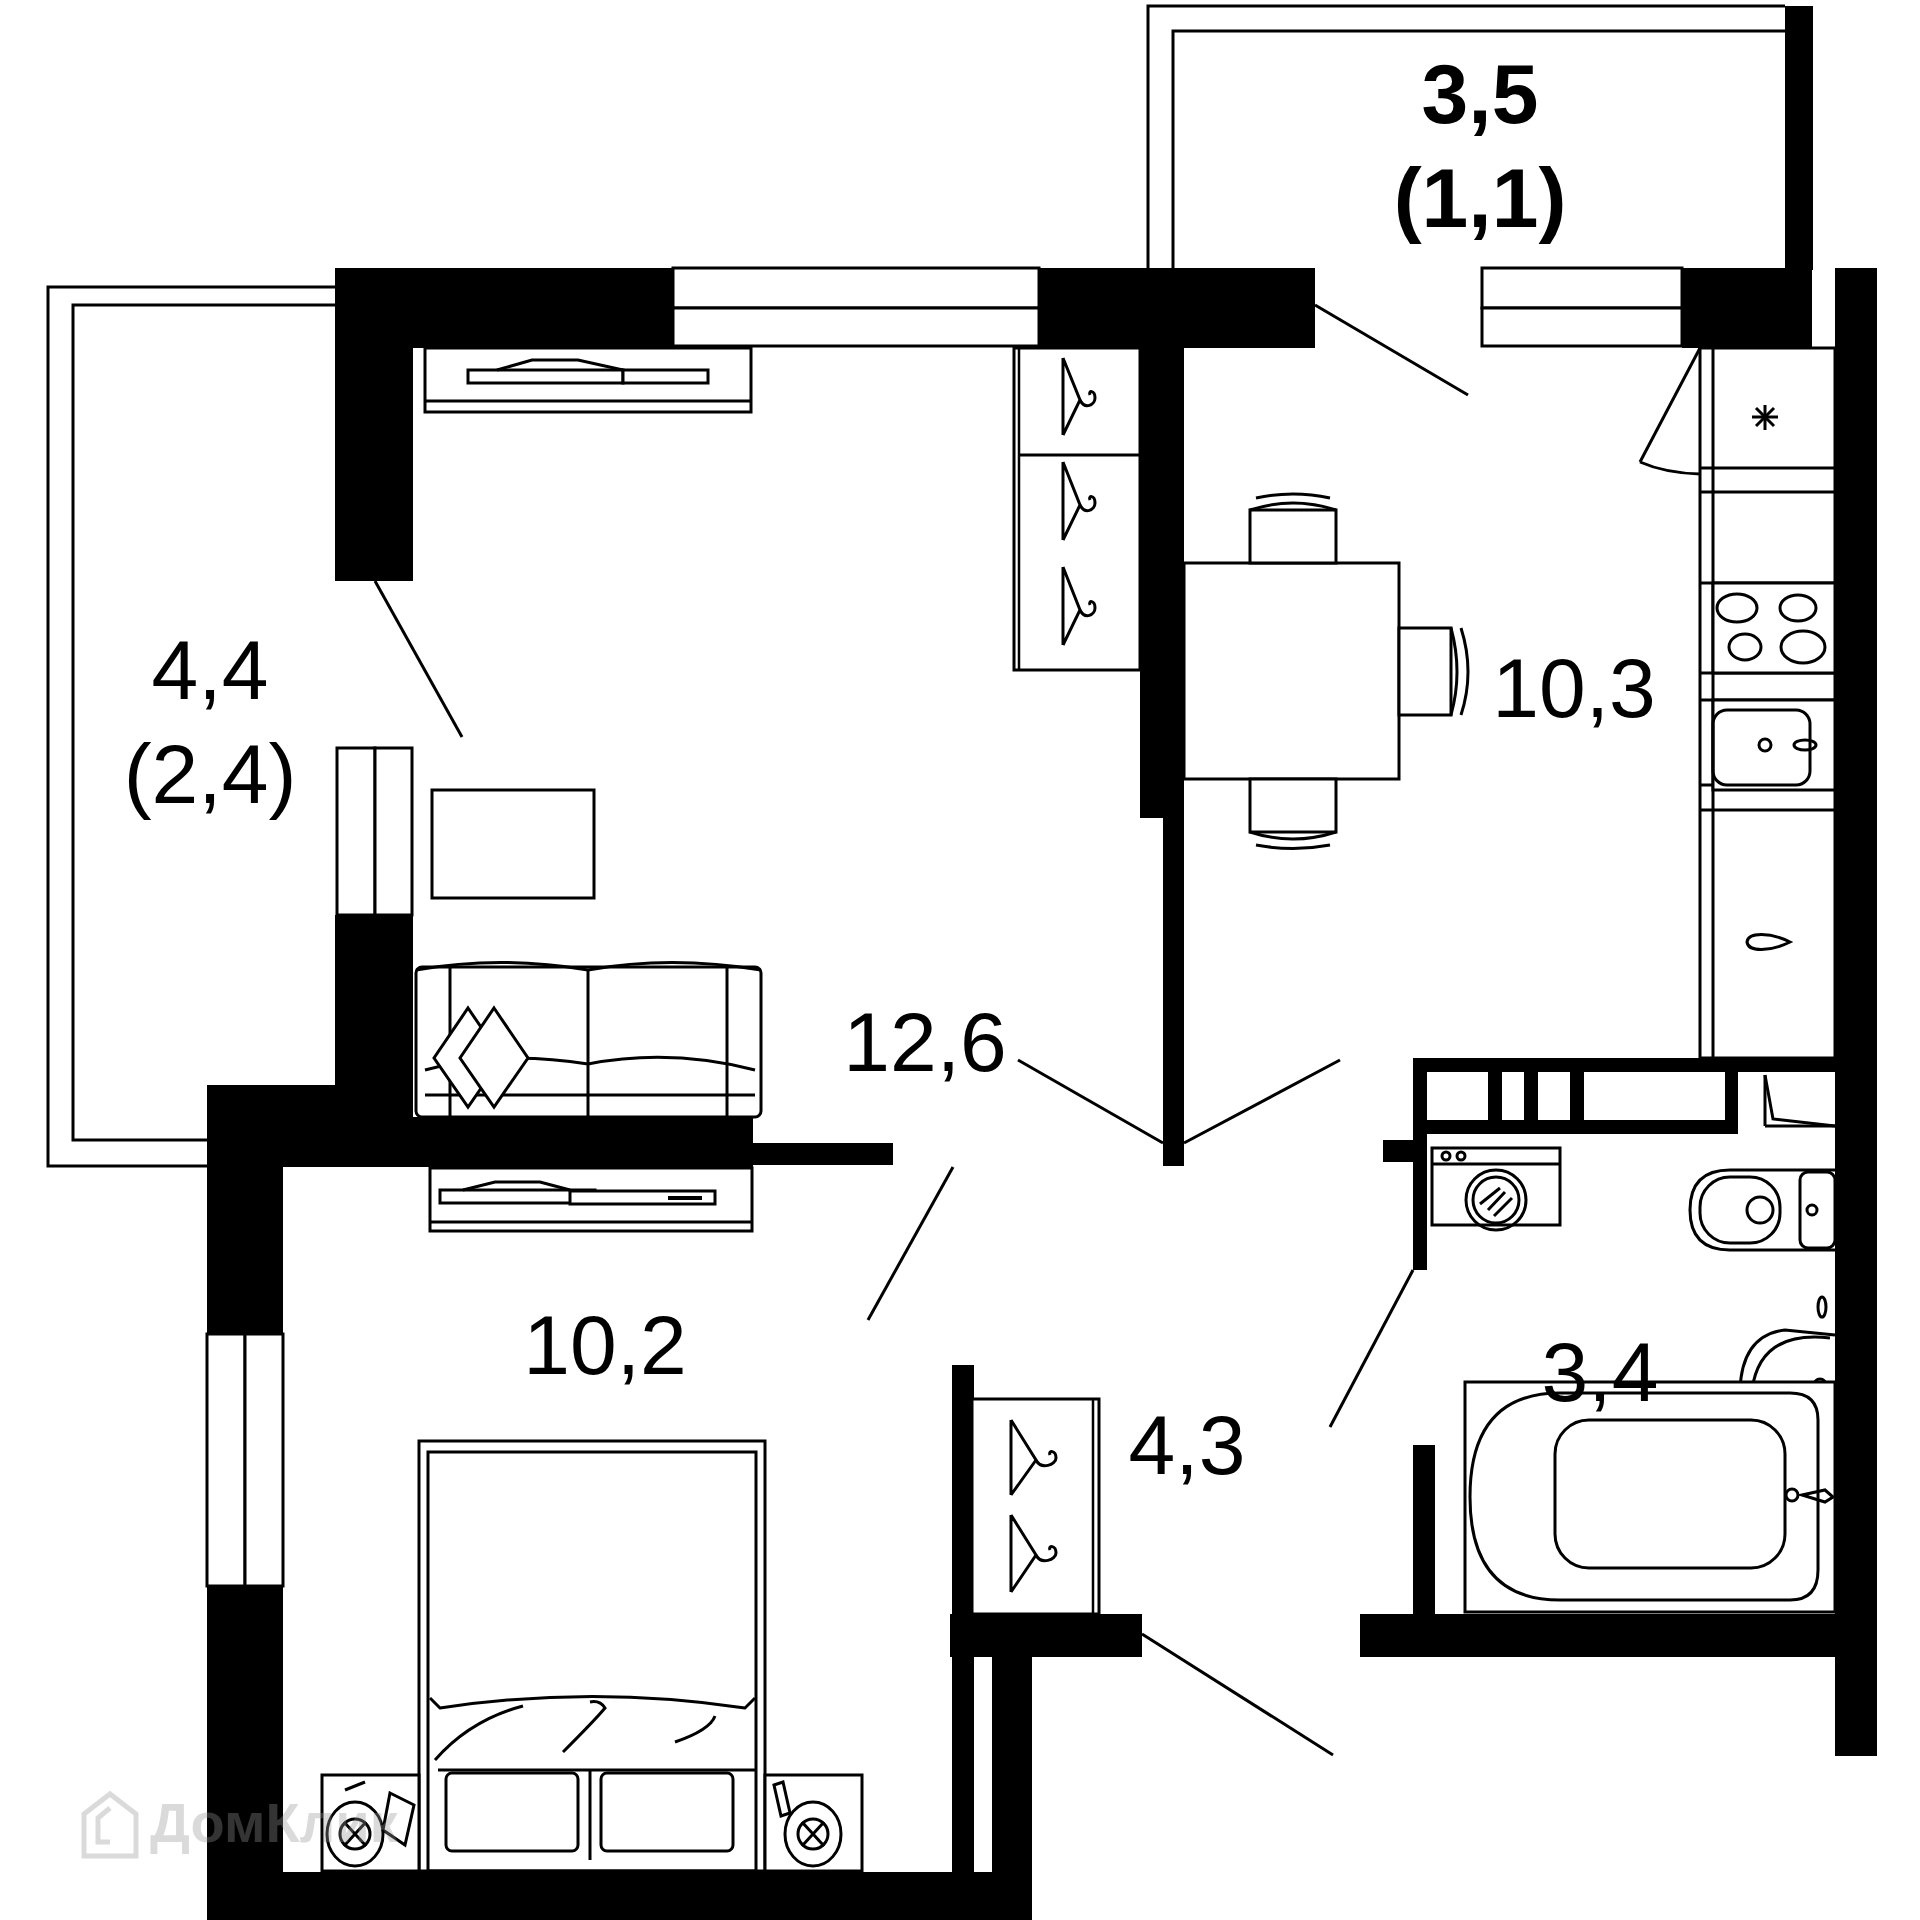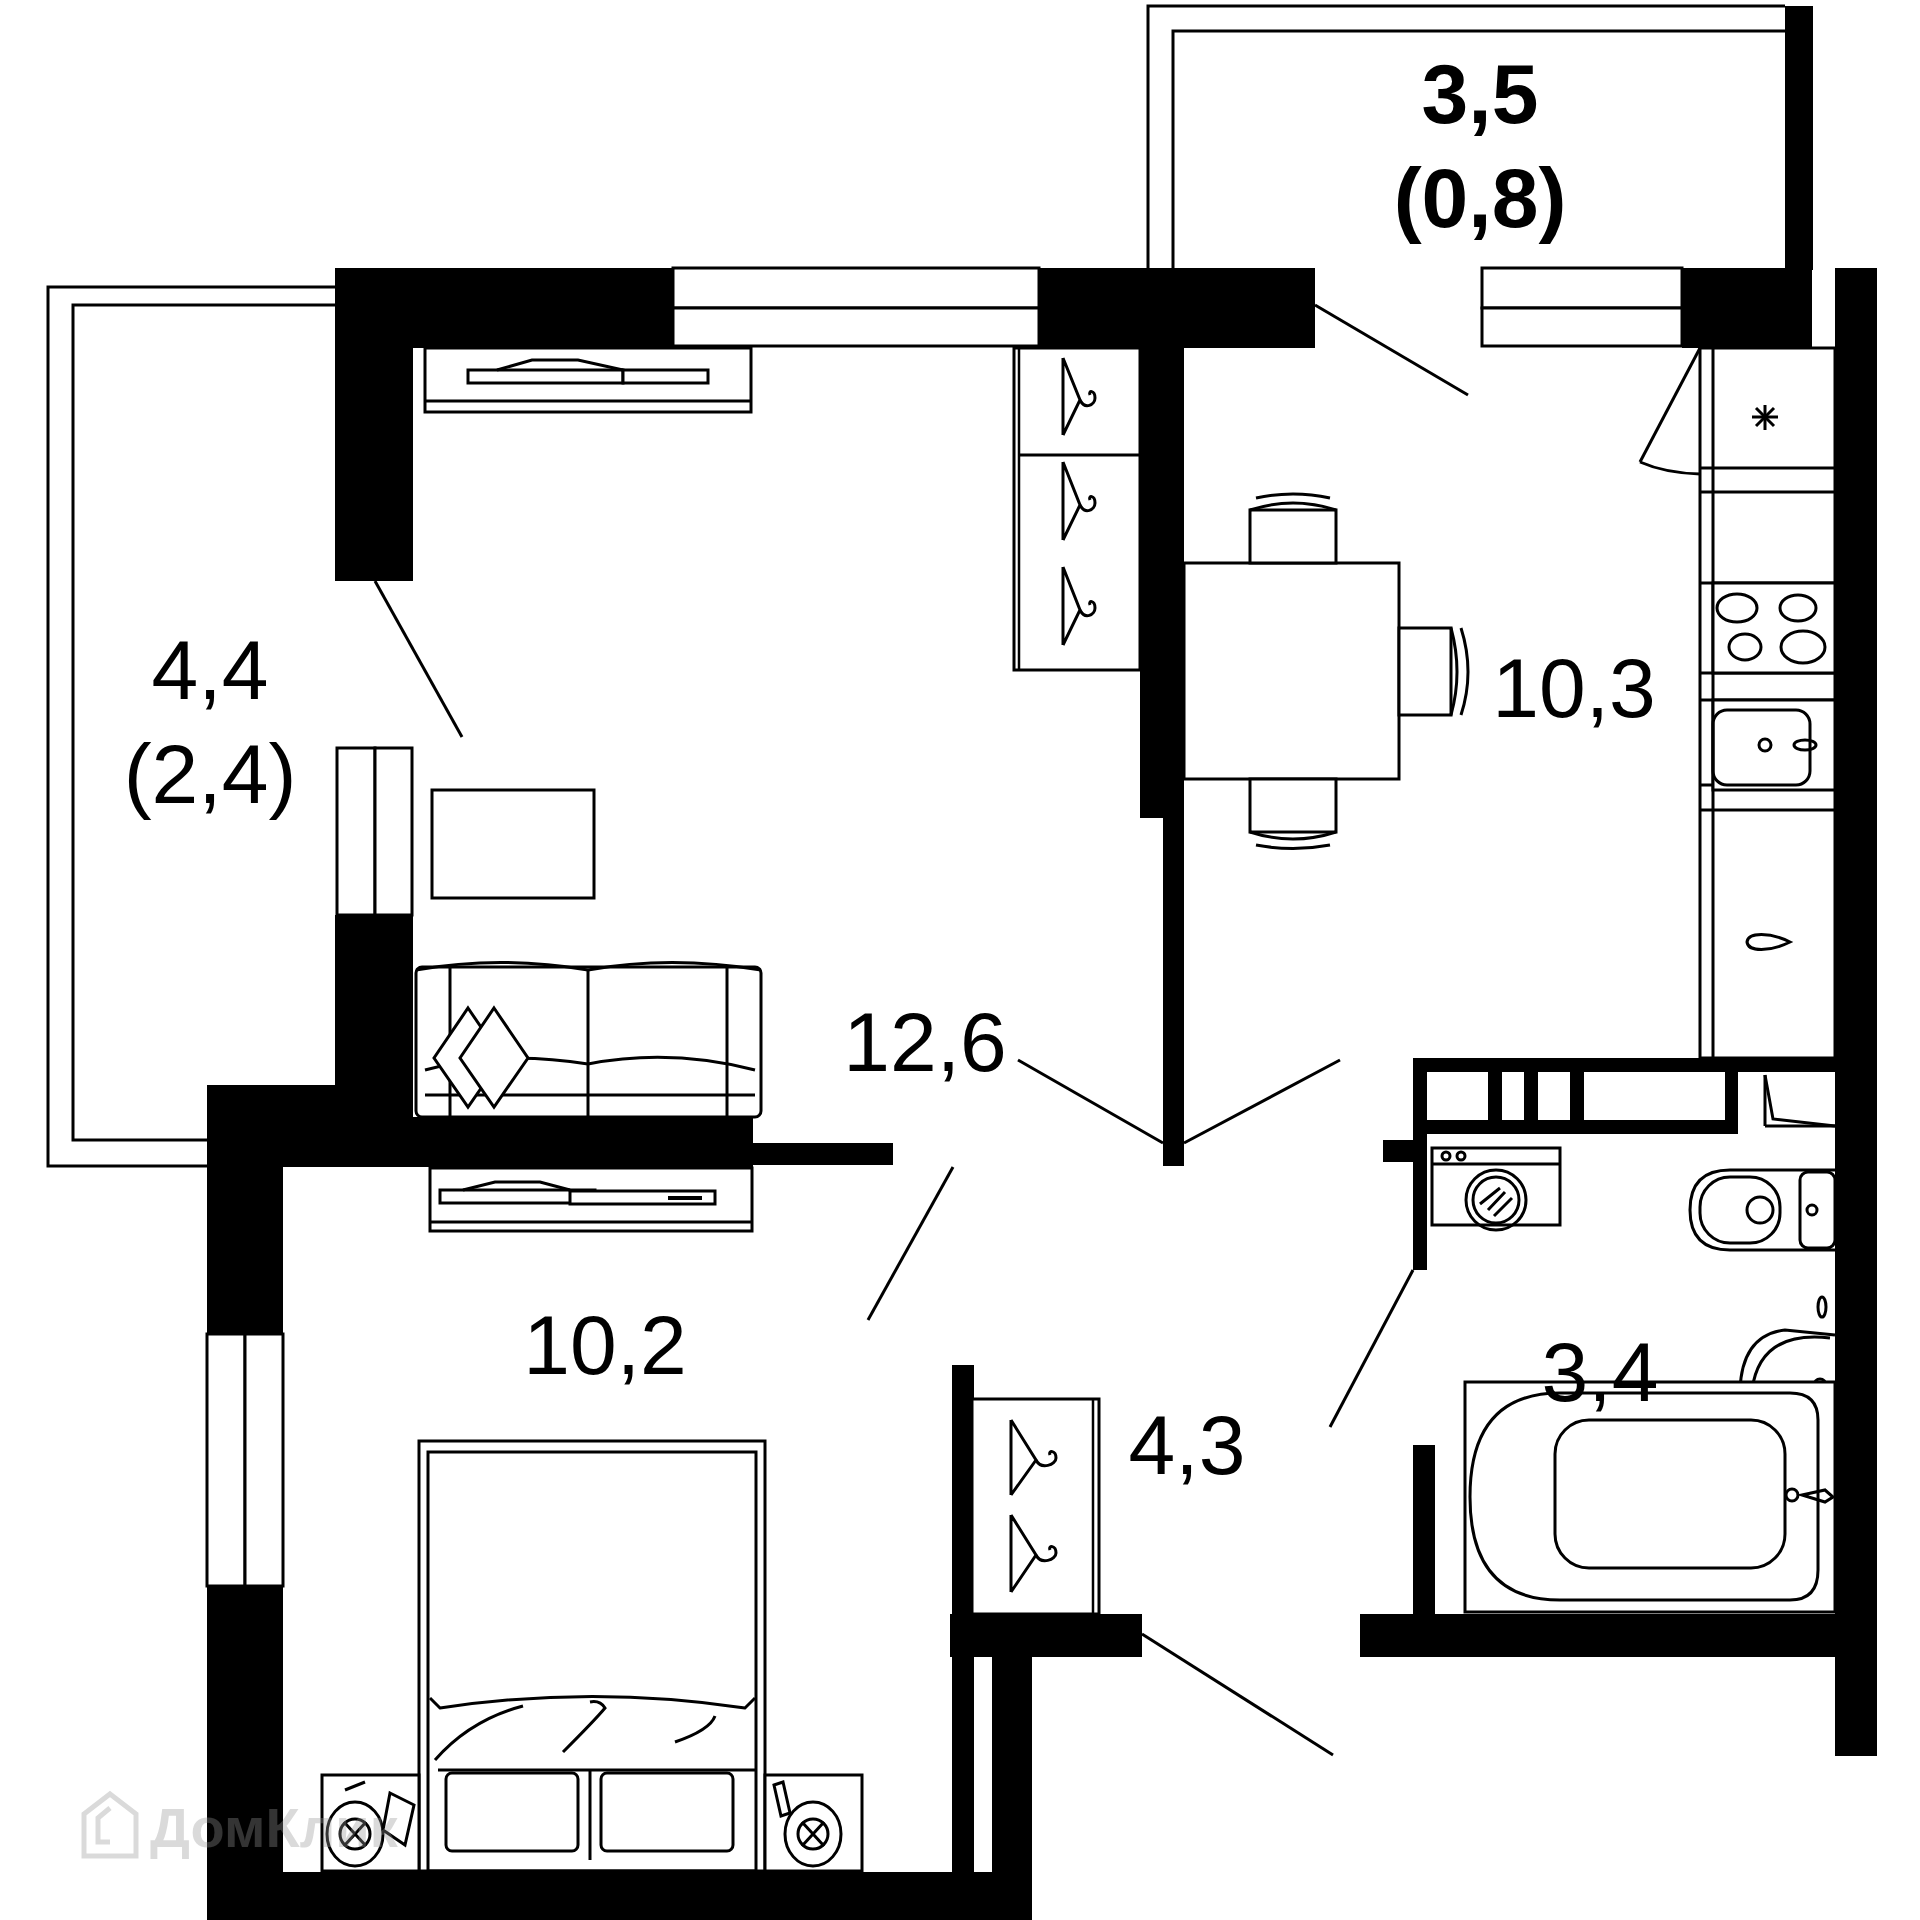--- a/index.html
+++ b/index.html
@@ -5,21 +5,21 @@
   html, body { margin:0; padding:0; background:#ffffff; }
   body { width:1920px; height:1920px; overflow:hidden; position:relative; font-family:"Liberation Sans", sans-serif; }
   #plan { position:absolute; left:0; top:0; width:1920px; height:1920px; }
   .wall { fill:#000; }
   .ln { fill:none; stroke:#000; stroke-width:3; }
   .ln2 { fill:none; stroke:#000; stroke-width:4; }
   .ln-thin { fill:none; stroke:#000; stroke-width:2.5; }
   .fill-w { fill:#fff; stroke:#000; stroke-width:3; }
   .label { position:absolute; font-family:"Liberation Sans", sans-serif; font-size:84px; color:#000; line-height:1; white-space:nowrap; text-align:center; }
   .label .sub { display:block; margin-top:20px; }
-  .watermark { position:absolute; left:80px; top:1790px; font-family:"Liberation Sans", sans-serif; font-weight:bold; font-size:56px; color:rgba(150,150,150,0.35); display:flex; align-items:flex-end; gap:10px; }
+  .watermark { position:absolute; left:80px; top:1790px; font-family:"Liberation Sans", sans-serif; font-weight:bold; font-size:56px; color:rgba(150,150,150,0.35); display:flex; align-items:flex-start; gap:10px; }
   .watermark svg { width:60px; height:70px; }
 </style>
 </head>
 <body>
 
 <svg id="plan" viewBox="0 0 1920 1920" xmlns="http://www.w3.org/2000/svg">
 
   <g>
     <polyline class="ln" points="1148,270 1148,6 1785,6"></polyline>
     <polyline class="ln" points="1173,270 1173,31 1785,31"></polyline>
@@ -261,21 +261,21 @@
     <rect class="fill-w" x="1465" y="1382" width="370" height="230"></rect>
     <path class="ln" d="M1560,1393 Q1470,1393 1470,1497 Q1470,1600 1560,1600 L1790,1600 Q1818,1600 1818,1570 L1818,1420 Q1818,1393 1790,1393 Z"></path>
     <rect class="ln" x="1555" y="1420" width="230" height="148" rx="34"></rect>
     <circle class="ln" cx="1792" cy="1495" r="6"></circle>
     <path class="ln" d="M1802,1495 L1825,1490 L1833,1497 L1825,1502 Z"></path>
   </g>
 </svg>
 
 <div class="label" style="left:1380px; top:52px; width:200px;font-weight:bold;">
   <span>3,5</span>
-  <span class="sub">(0,8)</span>
+  <span class="sub">(1,1)</span>
 </div>
 <div class="label" style="left:110px; top:628px; width:200px;">
   <span>4,4</span>
   <span class="sub">(2,4)</span>
 </div>
 <div class="label" style="left:835px; top:1000px; width:180px;">
   <span>12,6</span>
 </div>
 <div class="label" style="left:1484px; top:646px; width:180px;">
   <span>10,3</span>

